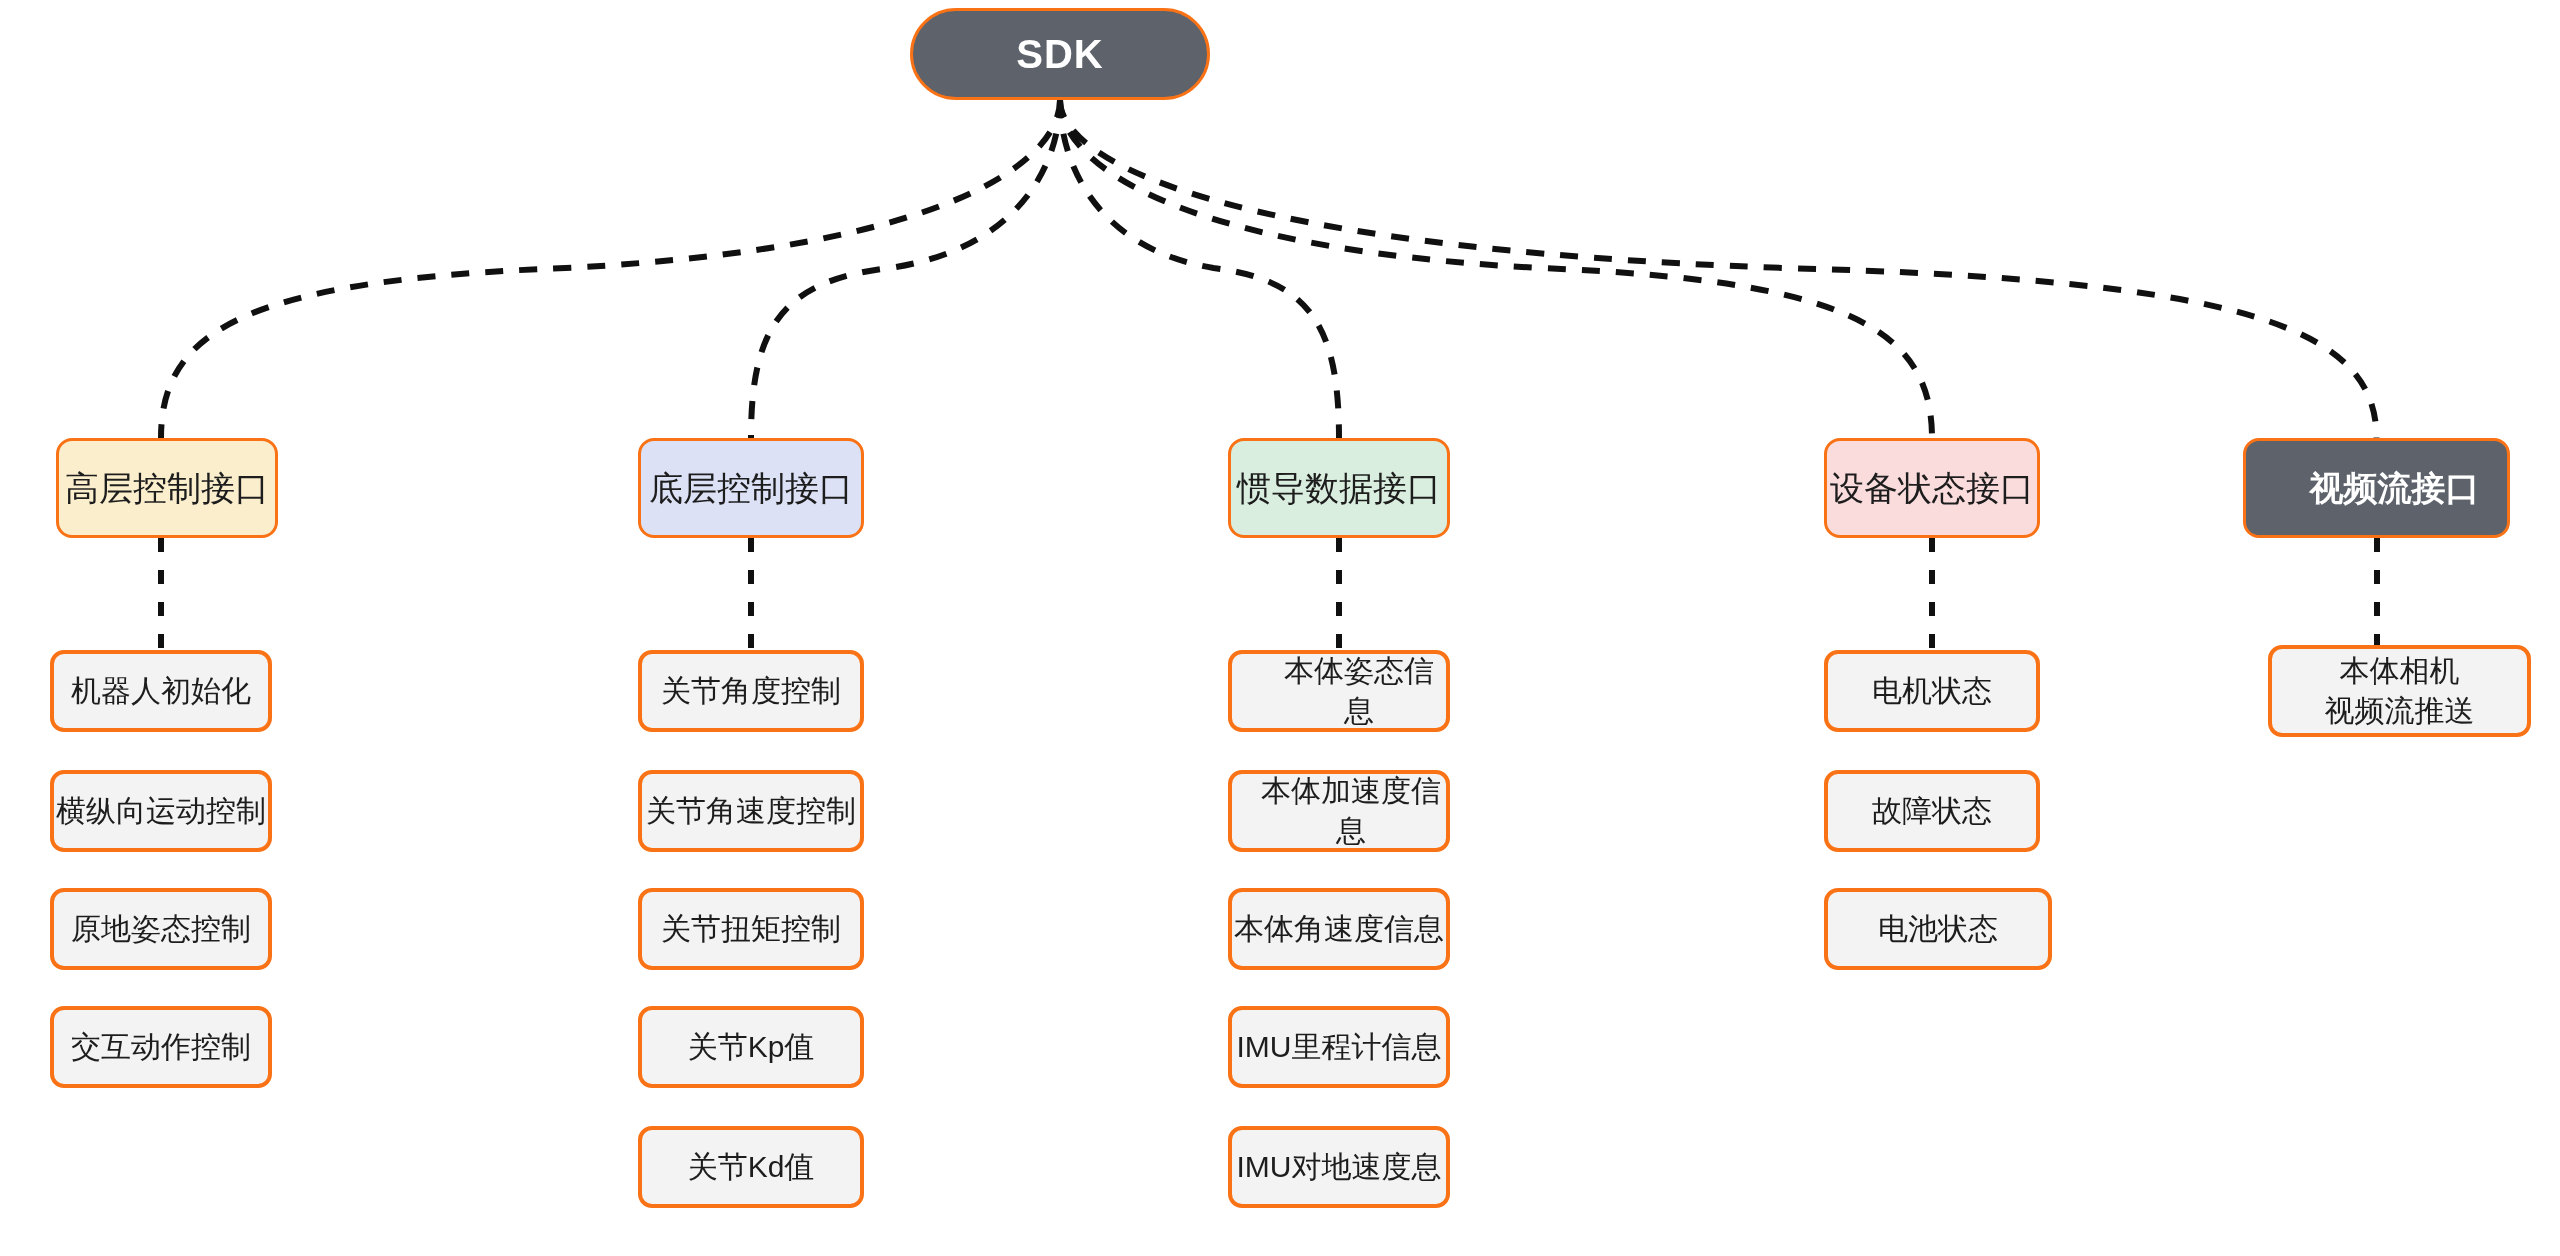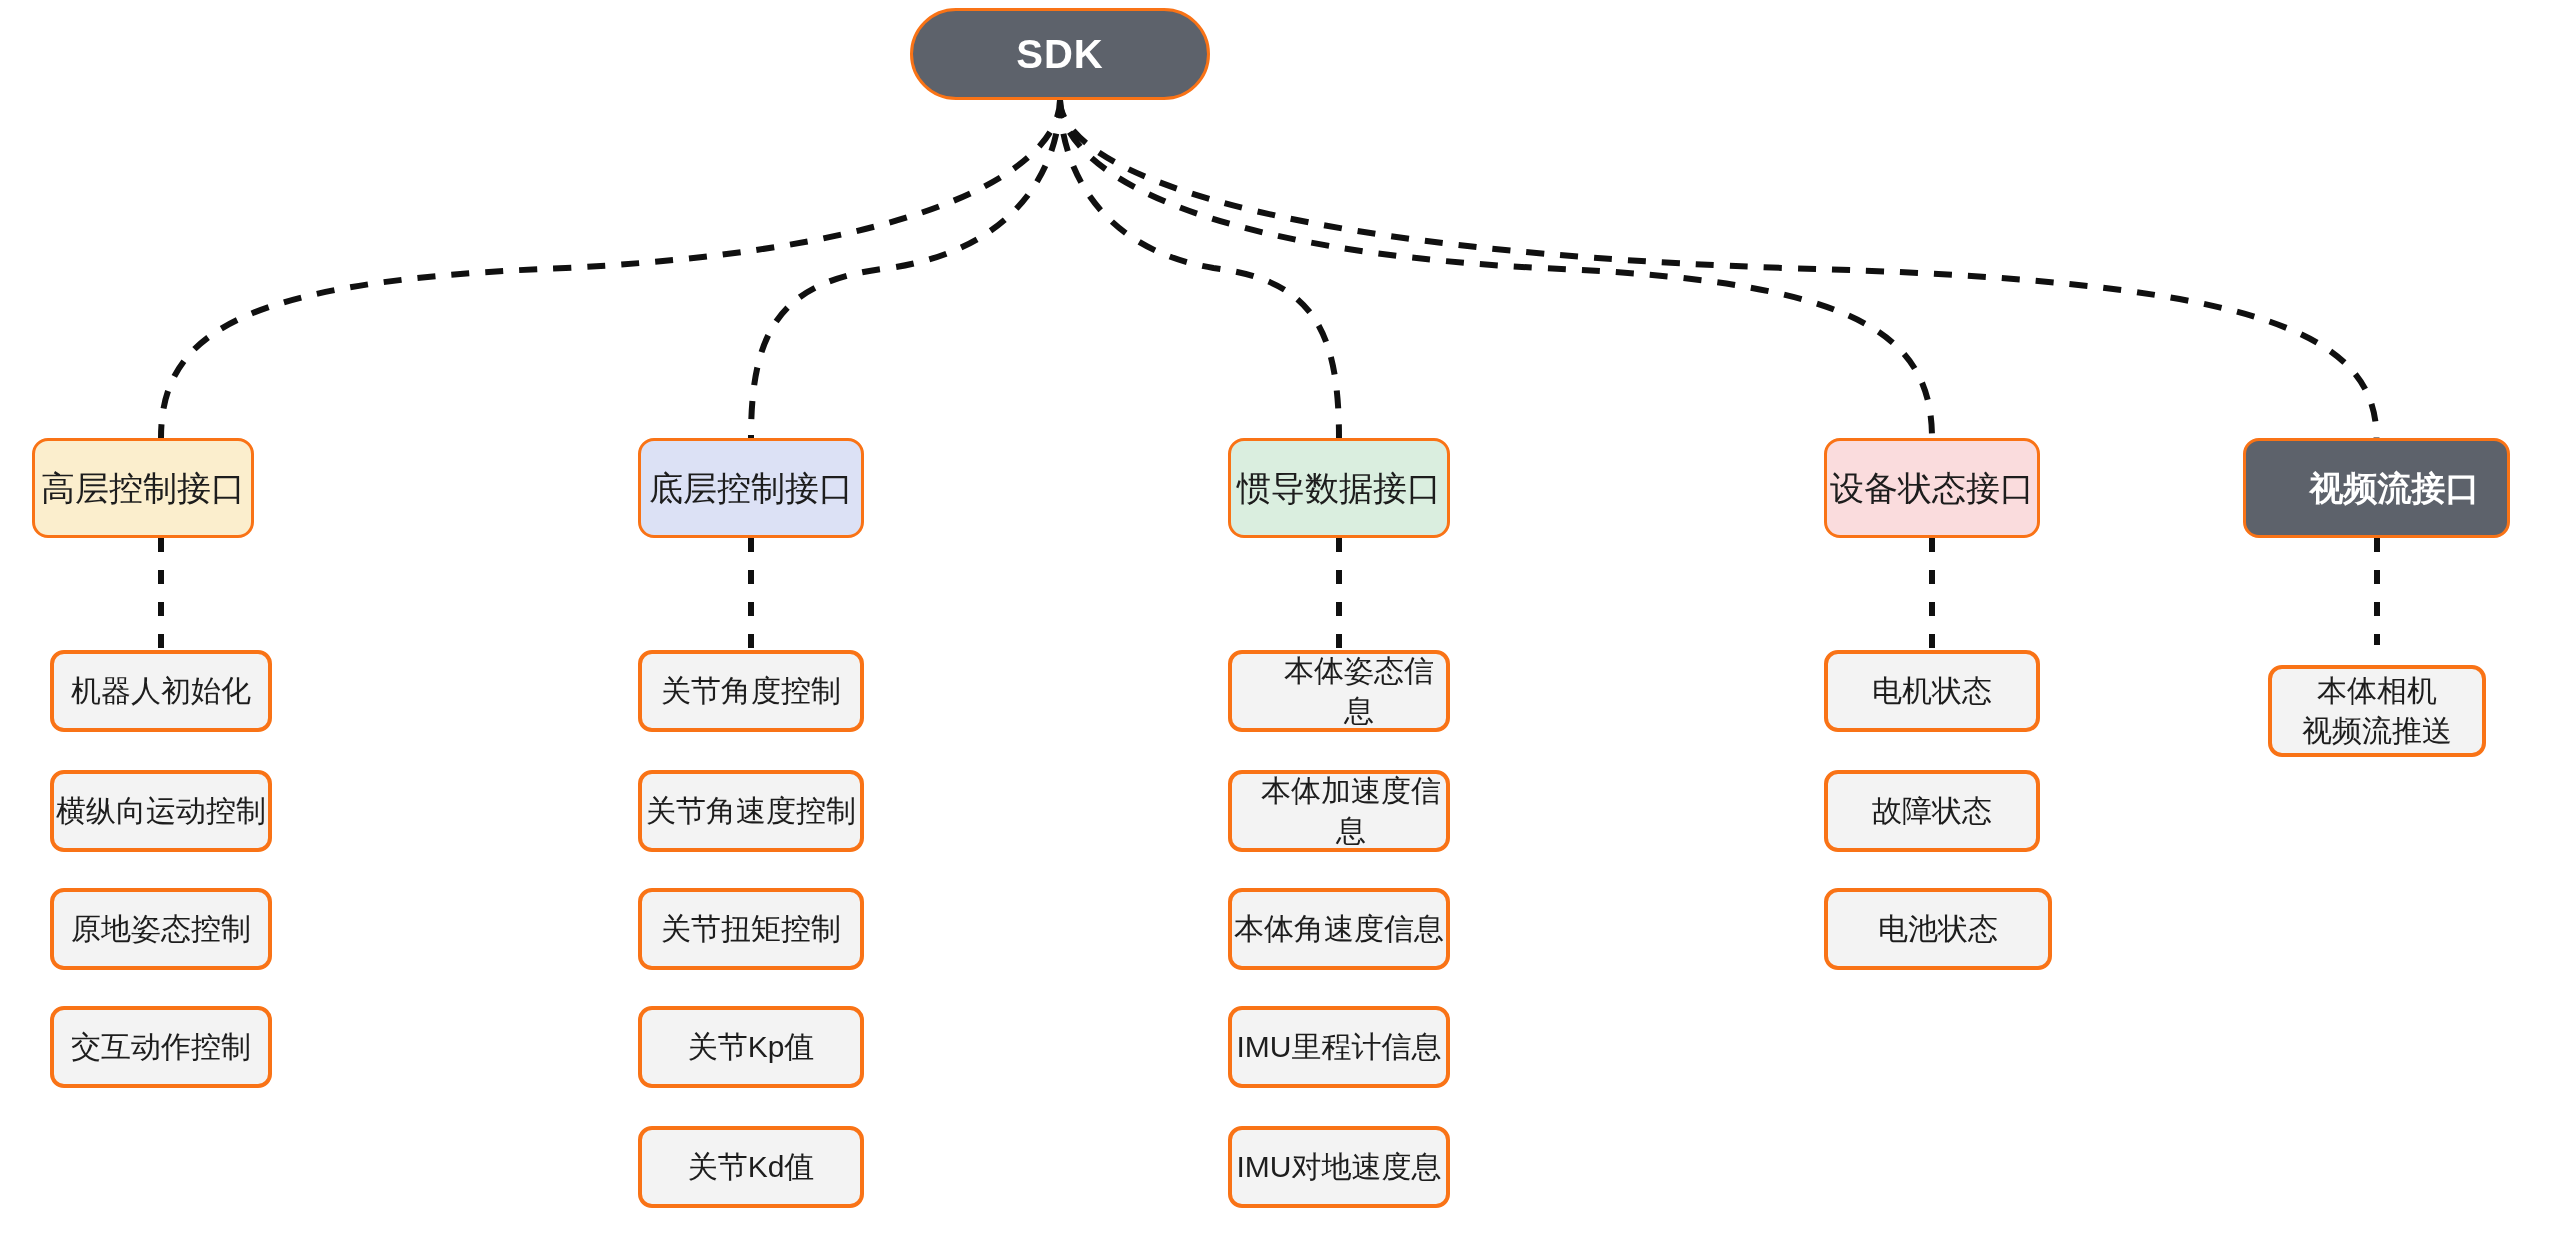--- a/index.html
+++ b/index.html
@@ -74,21 +74,21 @@
       <path d="M 1060 100 C 1060 160, 1022.92 248, 890.05 268 C 781.9 280, 751 328, 751 438" fill="none" stroke="#101010" stroke-width="6" stroke-linecap="butt" stroke-dasharray="18 16"></path>
       <path d="M 751 538 L 751 650" fill="none" stroke="#101010" stroke-width="6" stroke-linecap="butt" stroke-dasharray="14 18"></path>
       <path d="M 1060 100 C 1060 160, 1093.48 248, 1213.45 268 C 1311.1 280, 1339 328, 1339 438" fill="none" stroke="#101010" stroke-width="6" stroke-linecap="butt" stroke-dasharray="18 16"></path>
       <path d="M 1339 538 L 1339 650" fill="none" stroke="#101010" stroke-width="6" stroke-linecap="butt" stroke-dasharray="14 18"></path>
       <path d="M 1060 100 C 1060 160, 1164.64 248, 1539.6 268 C 1844.8000000000002 280, 1932 328, 1932 438" fill="none" stroke="#101010" stroke-width="6" stroke-linecap="butt" stroke-dasharray="18 16"></path>
       <path d="M 1932 538 L 1932 650" fill="none" stroke="#101010" stroke-width="6" stroke-linecap="butt" stroke-dasharray="14 18"></path>
       <path d="M 1060 100 C 1060 160, 1217.98 248, 1784.075 268 C 2244.8500000000004 280, 2376.5 328, 2376.5 438" fill="none" stroke="#101010" stroke-width="6" stroke-linecap="butt" stroke-dasharray="18 16"></path>
       <path d="M 2377 538 L 2377 645" fill="none" stroke="#101010" stroke-width="6" stroke-linecap="butt" stroke-dasharray="14 18"></path>
     </svg>
 <div class="node root" style="left: 910px; top: 8px; width: 300px; height: 92px; background: rgb(93, 98, 107); color: rgb(255, 255, 255);">SDK</div>
-    <div class="node category" style="left: 32px; top: 438px; width: 222px; height: 100px; background: rgb(251, 238, 205); color: rgb(29, 29, 29);">高层控制接口</div>
+    <div class="node category" style="left: 56px; top: 438px; width: 222px; height: 100px; background: rgb(251, 238, 205); color: rgb(29, 29, 29);">高层控制接口</div>
     <div class="node leaf" style="left: 50px; top: 650px; width: 222px; height: 82px; background: rgb(243, 243, 243);">机器人初始化</div>
     <div class="node leaf" style="left: 50px; top: 770px; width: 222px; height: 82px; background: rgb(243, 243, 243);">横纵向运动控制</div>
     <div class="node leaf" style="left: 50px; top: 888px; width: 222px; height: 82px; background: rgb(243, 243, 243);">原地姿态控制</div>
     <div class="node leaf" style="left: 50px; top: 1006px; width: 222px; height: 82px; background: rgb(243, 243, 243);">交互动作控制</div>
     <div class="node category" style="left: 638px; top: 438px; width: 226px; height: 100px; background: rgb(220, 225, 245); color: rgb(29, 29, 29);">底层控制接口</div>
     <div class="node leaf" style="left: 638px; top: 650px; width: 226px; height: 82px; background: rgb(243, 243, 243);">关节角度控制</div>
     <div class="node leaf" style="left: 638px; top: 770px; width: 226px; height: 82px; background: rgb(243, 243, 243);">关节角速度控制</div>
     <div class="node leaf" style="left: 638px; top: 888px; width: 226px; height: 82px; background: rgb(243, 243, 243);">关节扭矩控制</div>
     <div class="node leaf" style="left: 638px; top: 1006px; width: 226px; height: 82px; background: rgb(243, 243, 243);">关节Kp值</div>
     <div class="node leaf" style="left: 638px; top: 1126px; width: 226px; height: 82px; background: rgb(243, 243, 243);">关节Kd值</div>
@@ -96,15 +96,15 @@
     <div class="node leaf" style="left: 1228px; top: 650px; width: 222px; height: 82px; background: rgb(243, 243, 243); padding-left: 40px;">本体姿态信息</div>
     <div class="node leaf" style="left: 1228px; top: 770px; width: 222px; height: 82px; background: rgb(243, 243, 243); padding-left: 24px;">本体加速度信息</div>
     <div class="node leaf" style="left: 1228px; top: 888px; width: 222px; height: 82px; background: rgb(243, 243, 243);">本体角速度信息</div>
     <div class="node leaf" style="left: 1228px; top: 1006px; width: 222px; height: 82px; background: rgb(243, 243, 243);">IMU里程计信息</div>
     <div class="node leaf" style="left: 1228px; top: 1126px; width: 222px; height: 82px; background: rgb(243, 243, 243);">IMU对地速度息</div>
     <div class="node category" style="left: 1824px; top: 438px; width: 216px; height: 100px; background: rgb(250, 220, 221); color: rgb(29, 29, 29);">设备状态接口</div>
     <div class="node leaf" style="left: 1824px; top: 650px; width: 216px; height: 82px; background: rgb(243, 243, 243);">电机状态</div>
     <div class="node leaf" style="left: 1824px; top: 770px; width: 216px; height: 82px; background: rgb(243, 243, 243);">故障状态</div>
     <div class="node leaf" style="left: 1824px; top: 888px; width: 228px; height: 82px; background: rgb(243, 243, 243); text-align: center;">电池状态</div>
     <div class="node category dark" style="left: 2243px; top: 438px; width: 267px; height: 100px; background: rgb(93, 98, 107); color: rgb(255, 255, 255); padding-left: 36px;">视频流接口</div>
-    <div class="node leaf" style="left: 2268px; top: 645px; width: 218px; height: 92px; background: rgb(243, 243, 243); margin-top: 20px;">本体相机
+    <div class="node leaf" style="left: 2268px; top: 645px; width: 263px; height: 92px; background: rgb(243, 243, 243);">本体相机
 视频流推送</div>
   </div>
 
 </body></html>

